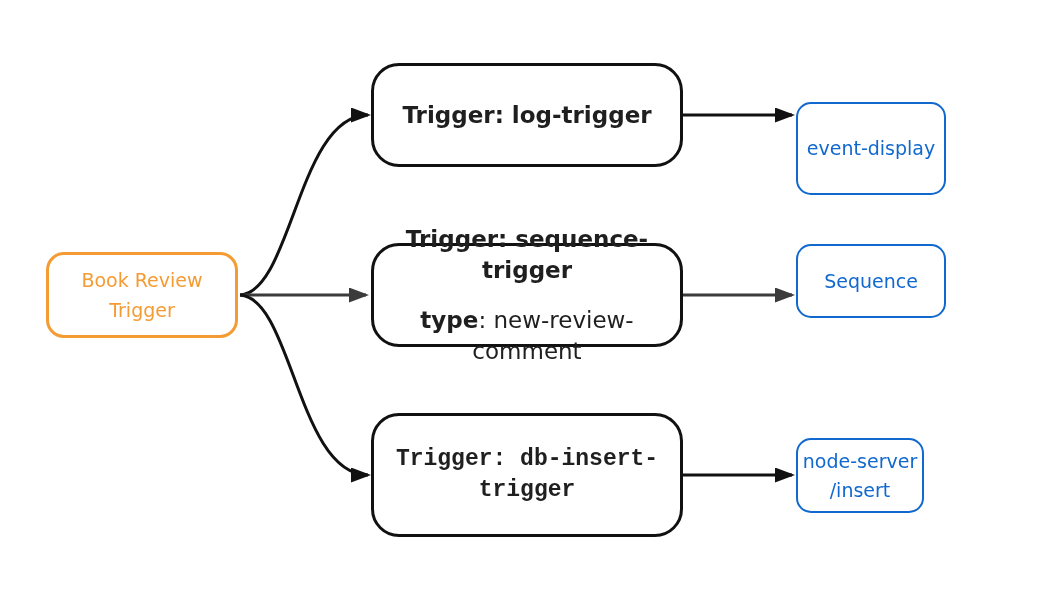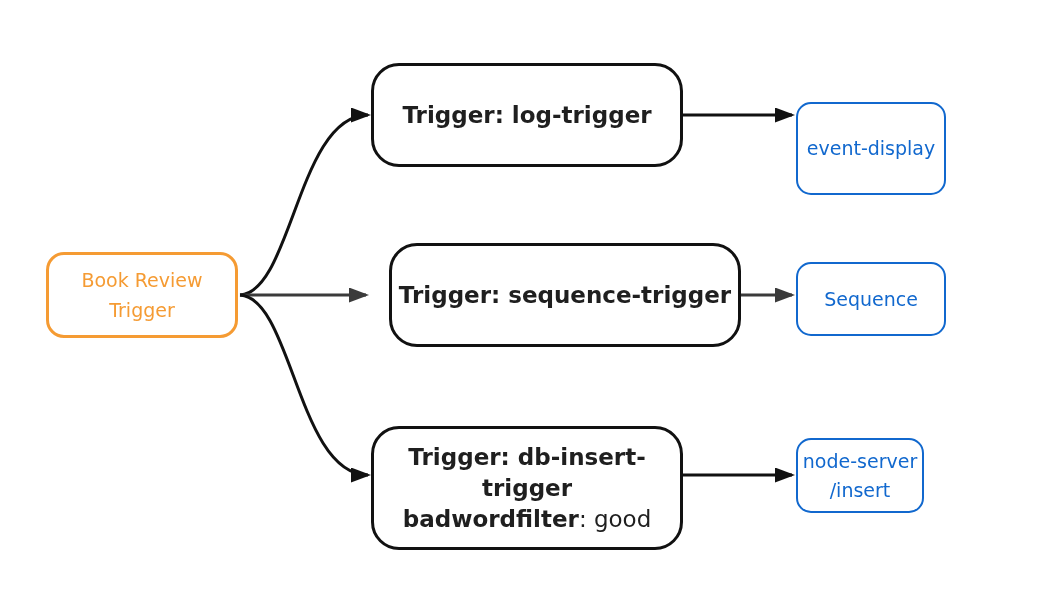--- a/index.html
+++ b/index.html
@@ -45,30 +45,30 @@
     font-size: 19px; line-height: 30px;
   }
   .trigger {
     border: 3px solid var(--edge_black);
     border-radius: 28px;
     color: var(--text_dark);
     font-size: 23px; line-height: 31px;
   }
   .trigger .b { font-weight: bold; }
   .t1 { left: 371px; top: 63px;  width: 312px; height: 104px; }
-  .t2 { left: 389px; top: 243px; width: 352px; height: 104px; gap: 19px; }
-  .t3 { left: 371px; top: 426px; width: 312px; height: 124px; }
+  .t2 { left: 371px; top: 243px; width: 312px; height: 104px; gap: 19px; }
+  .t3 { left: 371px; top: 413px; width: 312px; height: 124px; font-family: Liberation Mono, monospace; }
   .sink {
     border: 2.5px solid var(--target_blue);
     border-radius: 15px;
     color: var(--target_blue);
     font-size: 19px; line-height: 29px;
   }
   .s1 { left: 796px; top: 78px;  width: 150px; height: 93px; margin-top: 24px; }
-  .s2 { left: 796px; top: 262px; width: 150px; height: 74px; }
+  .s2 { left: 796px; top: 244px; width: 150px; height: 74px; }
   .s3 { left: 796px; top: 438px; width: 128px; height: 75px; }
 </style>
 </head>
 <body>
 
 <div class="canvas">
 
   <svg class="edges" viewBox="0 0 1043 613" xmlns="http://www.w3.org/2000/svg">
     <defs>
       <marker id="ah-black" markerUnits="userSpaceOnUse" markerWidth="20" markerHeight="15" refX="17" refY="7.5" orient="auto">
@@ -90,25 +90,25 @@
     <div>Book Review</div>
     <div>Trigger</div>
   </div>
 
   <div class="node trigger t1">
     <div><span class="b">Trigger: log-trigger</span><span></span></div>
   </div>
 
   <div class="node trigger t2">
     <div><span class="b">Trigger: sequence-trigger</span><span></span></div>
+    <div><span class="b">type</span><span>: new-review-comment</span></div>
   </div>
 
   <div class="node trigger t3">
     <div><span class="b">Trigger: db-insert-trigger</span><span></span></div>
-    <div><span class="b">badwordfilter</span><span>: good</span></div>
   </div>
 
   <div class="node sink s1">
     <div>event-display</div>
   </div>
 
   <div class="node sink s2">
     <div>Sequence</div>
   </div>
 

